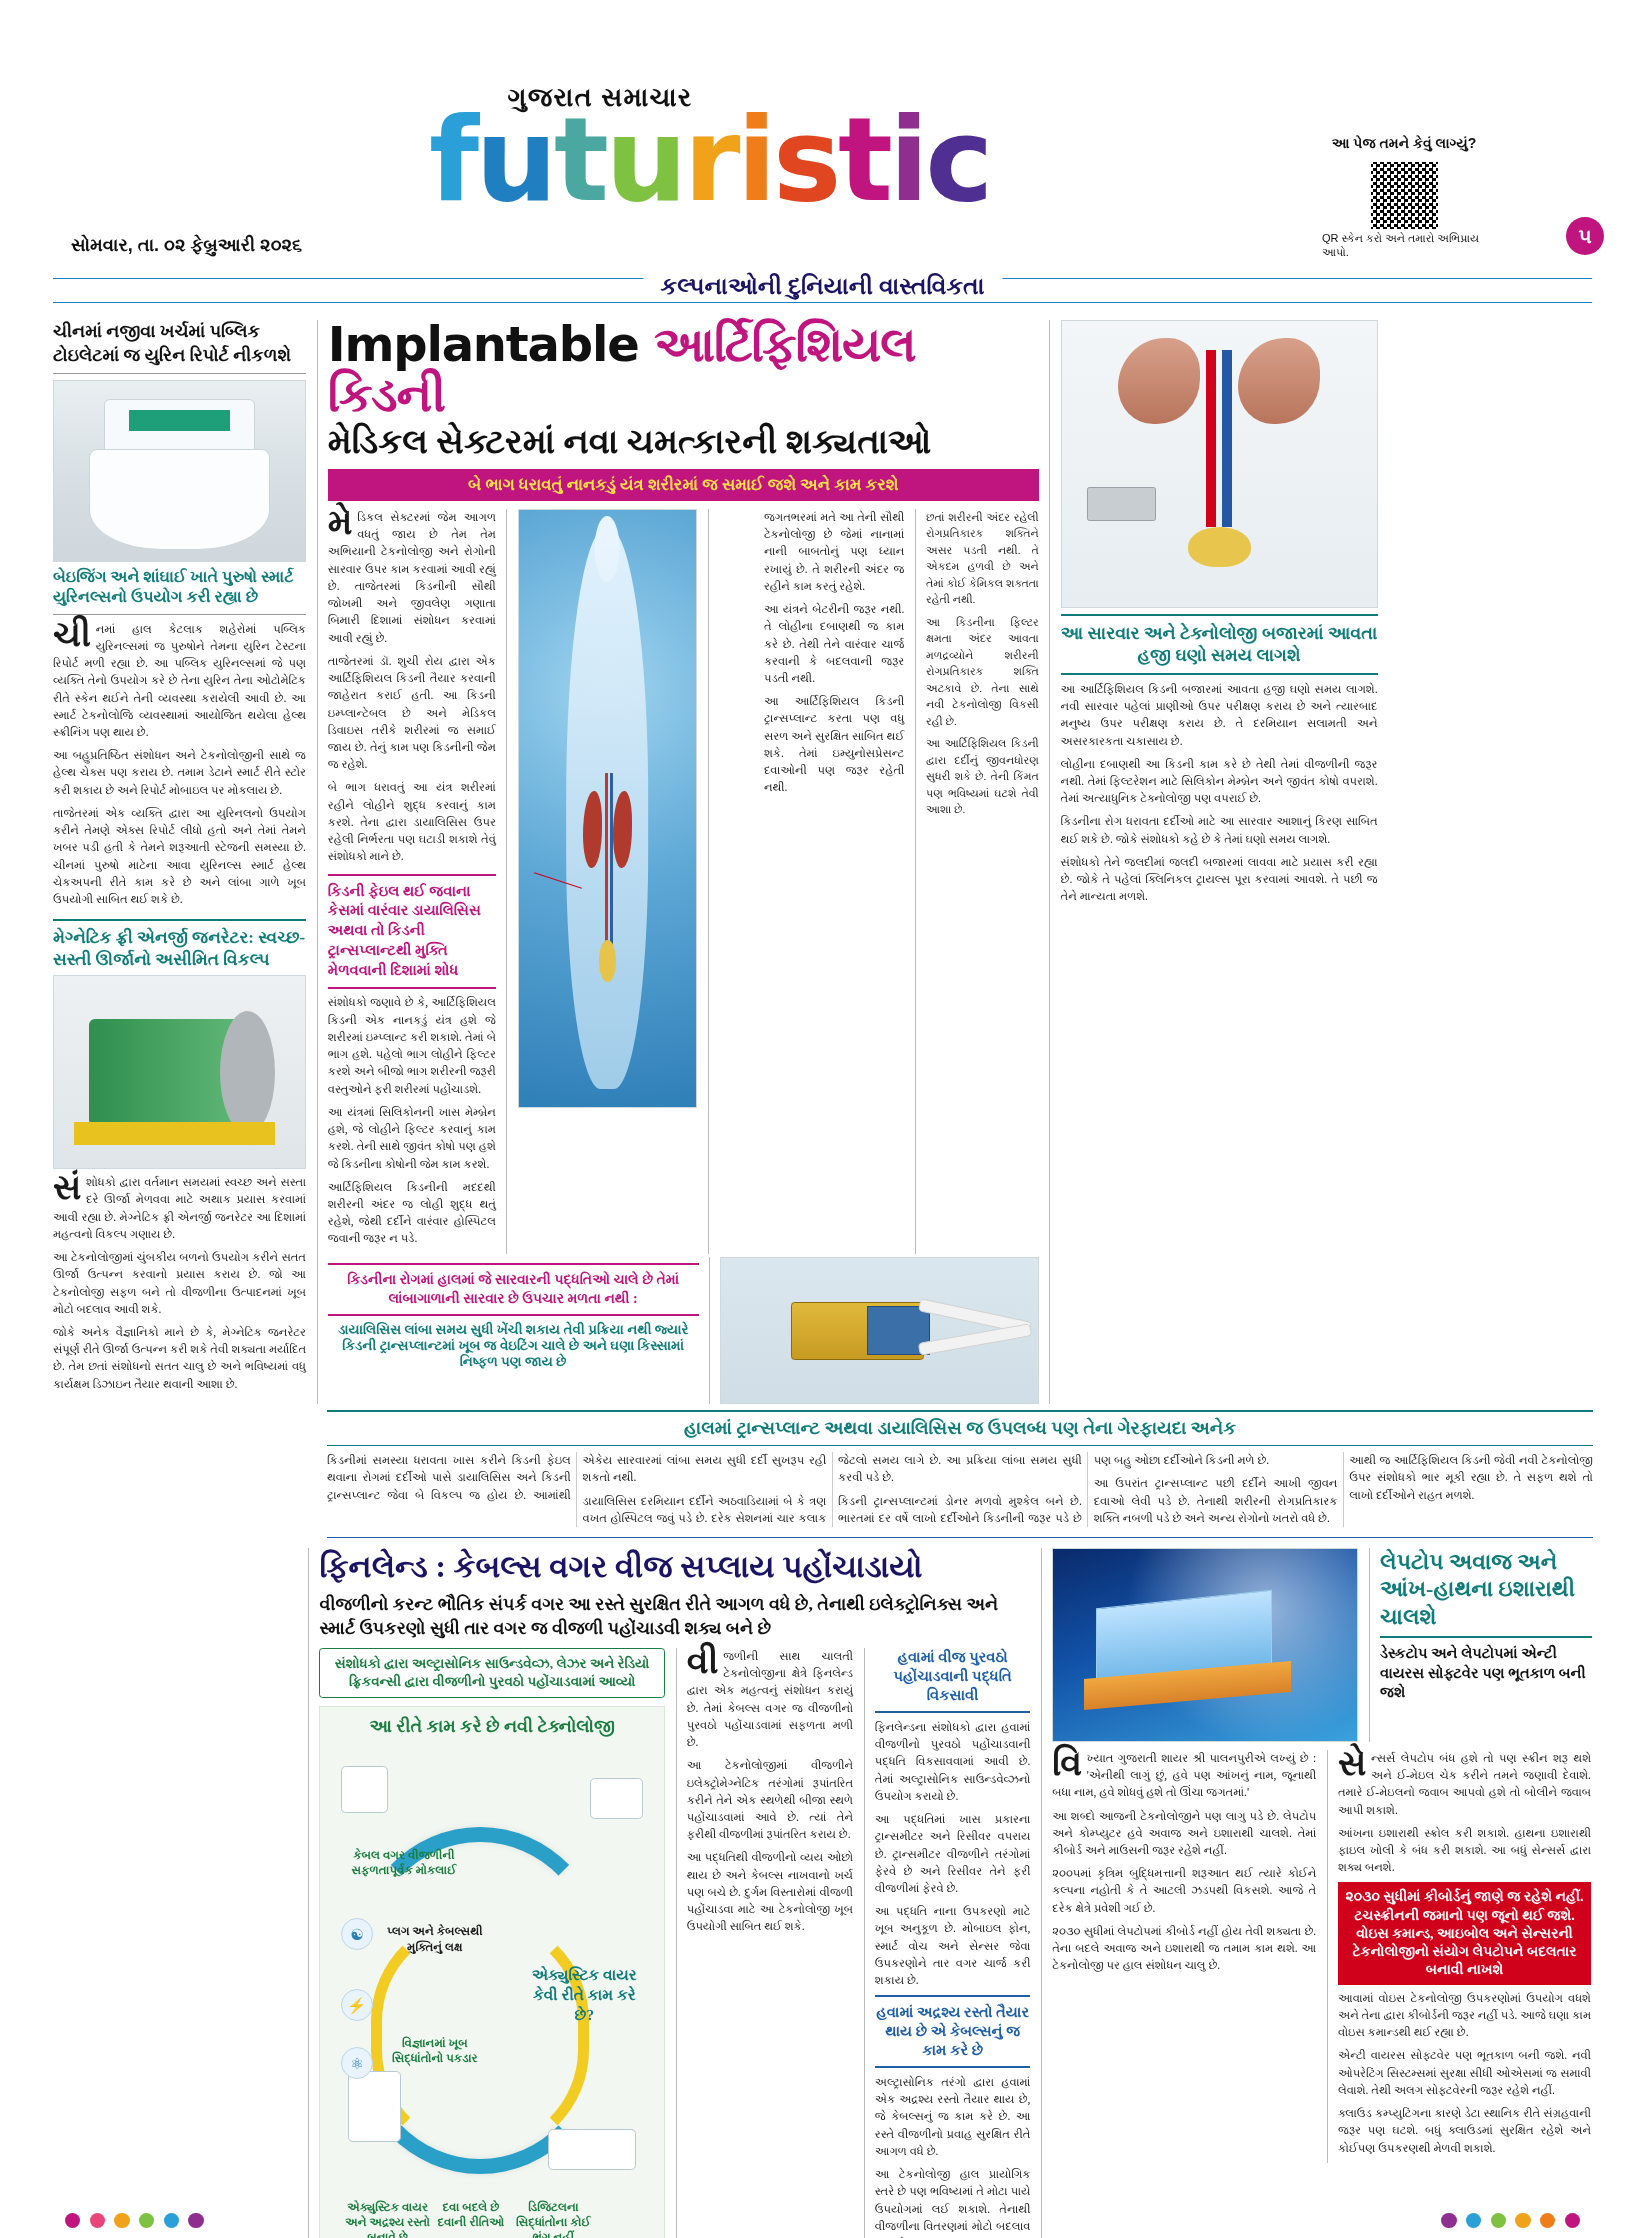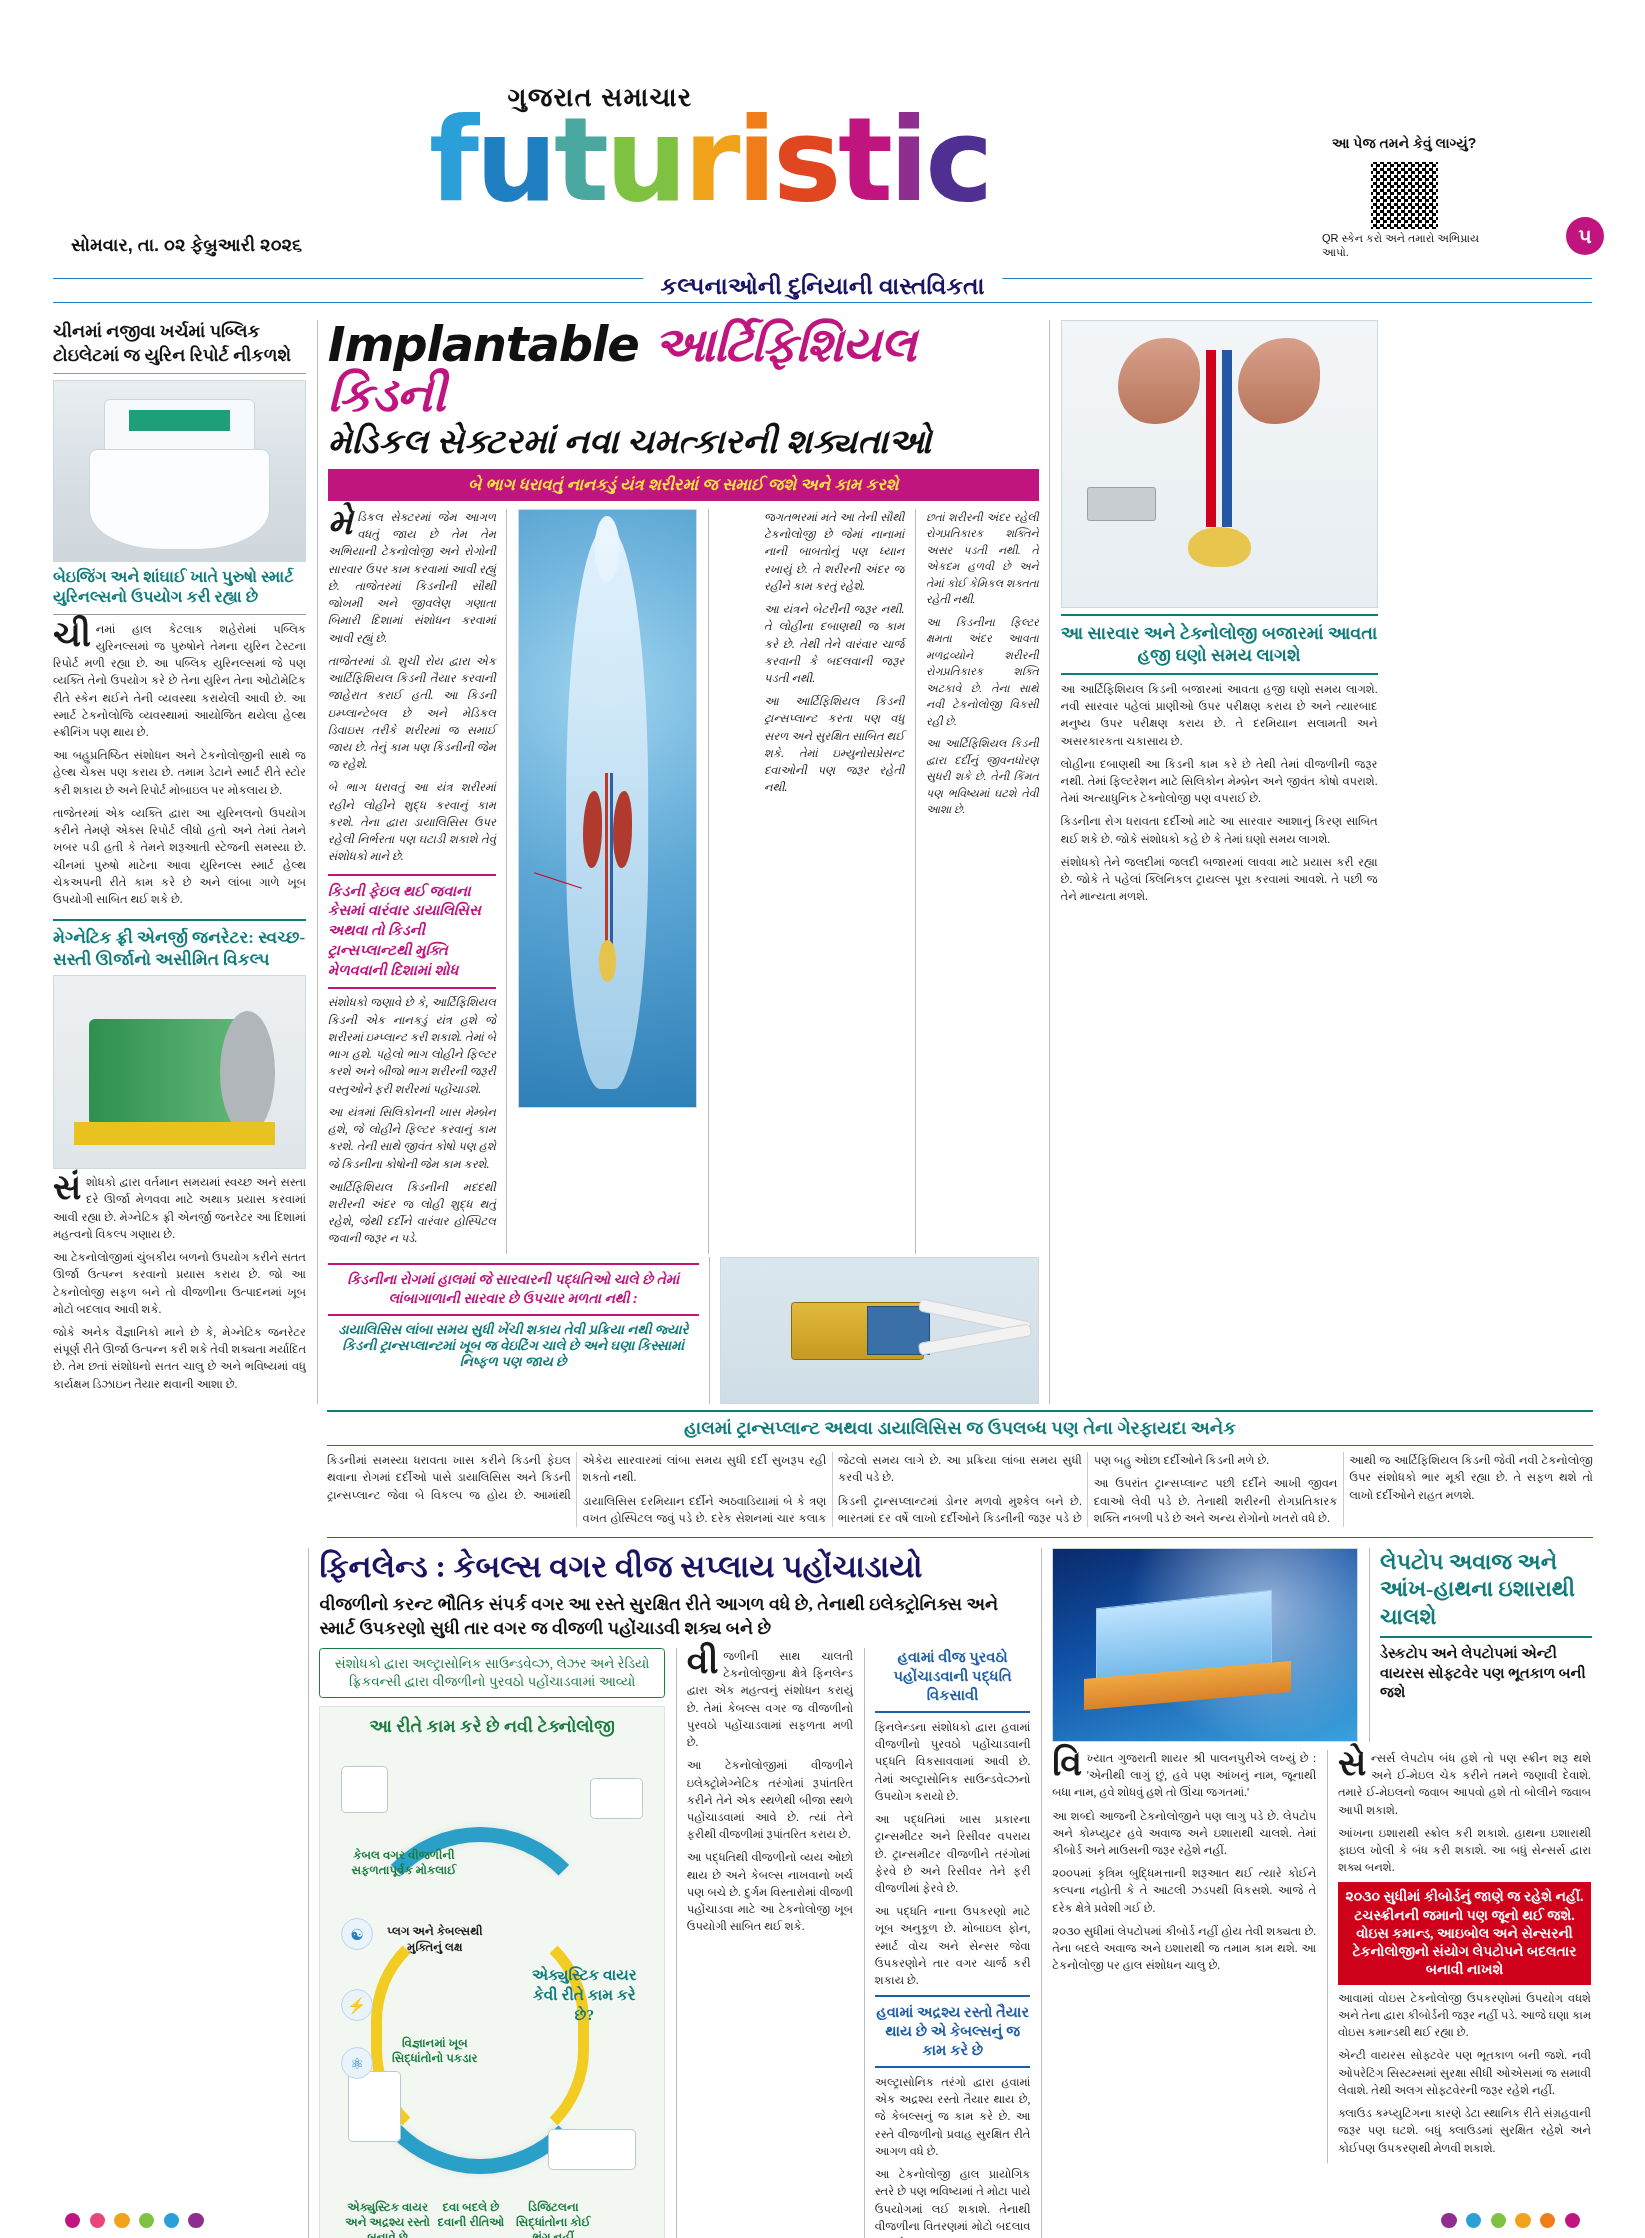--- a/index.html
+++ b/index.html
@@ -88,21 +88,21 @@
     padding:5.9px 4.7px; font-family:"Liberation Serif", serif;
   }
   .bar-teal-text { color:#0f7c7b; font-weight:bold; font-size:17.6px; text-align:center;
     font-family:"Liberation Serif", serif; }
   .rule-pink { height:1.8px; background:#c0157f; margin:5.9px 0; }
   .rule-teal { height:1.8px; background:#0f7c7b; margin:5.9px 0; }
   .rule-blue { height:1.8px; background:#1f5fa8; margin:5.9px 0;}
   .rule-thin { height:0.6px; background:#999; margin:5.9px 0;}
 
   
-  .hero { width:711px;font-style:italic; }
+  .hero { width:711px; }
   .hero-title { font-size:48px; font-weight:bold; line-height:1.02; margin:0;
      font-family:"DejaVu Sans", sans-serif; letter-spacing:-1.2px;}
   .hero-title .en { color:#111; }
   .hero-title .gu { color:#c0157f; font-family:"Liberation Serif", serif; }
   .hero-sub { font-size:34px; font-weight:bold; color:#111; margin:3.5px 0 0 0;
      font-family:"Liberation Serif", serif; line-height:1.1;}
 
   
   .anatomy { position:relative; width:100%; height:100%; background:
       radial-gradient(circle at 50% 30%, #9fd4ef 0%, #5ea8d6 45%, #2f7fb8 100%); }
@@ -197,21 +197,21 @@
   .info-lbl { position:absolute; font-size:11.8px; font-weight:bold; color:#1a1a1a; line-height:1.3;
     font-family:"Liberation Serif", serif; text-align:center;}
   .ico-circle { position:absolute; width:32px; height:32px; border-radius:50%; background:#e9f3fb; border:1.2px solid #bcd6e8;
      text-align:center; line-height:31px; font-size:15.3px; color:#2a7fb8;}
 
   
   .dots { position:absolute; left:0; bottom:10.6px; width:100%; padding:0 65px; display:flex; justify-content:space-between;}
   .dots .grp { display:flex; gap:9.4px; }
   .dot { width:15.3px; height:15.3px; border-radius:50%; }
   .center { text-align:center; }
-  .bold { font-weight:normal; }
+  .bold { font-weight:bold; }
   .mt8{margin-top:4.7px;} .mt14{margin-top:8.2px;}
   .redbar { background:#d0021b; color:#fff; font-weight:bold; font-size:14px; text-align:center; padding:5.9px;
     font-family:"Liberation Serif", serif; line-height:1.3;}
 </style>
 </head>
 <body>
 
 <div class="page">
 
   <div class="masthead">

